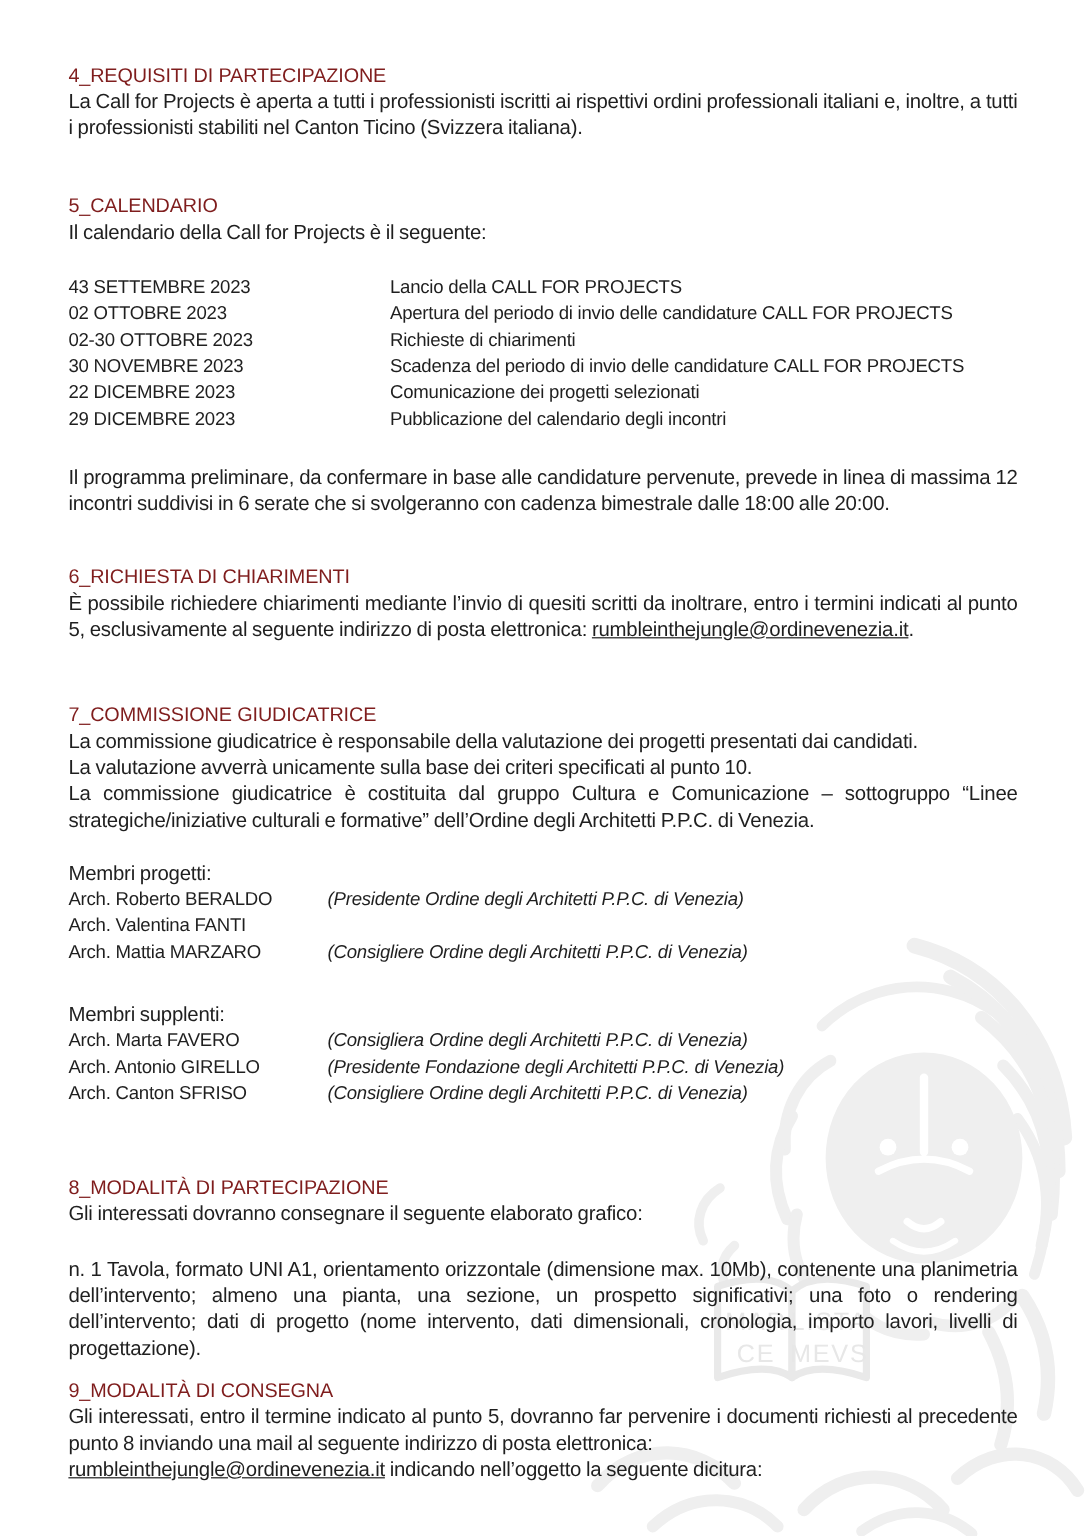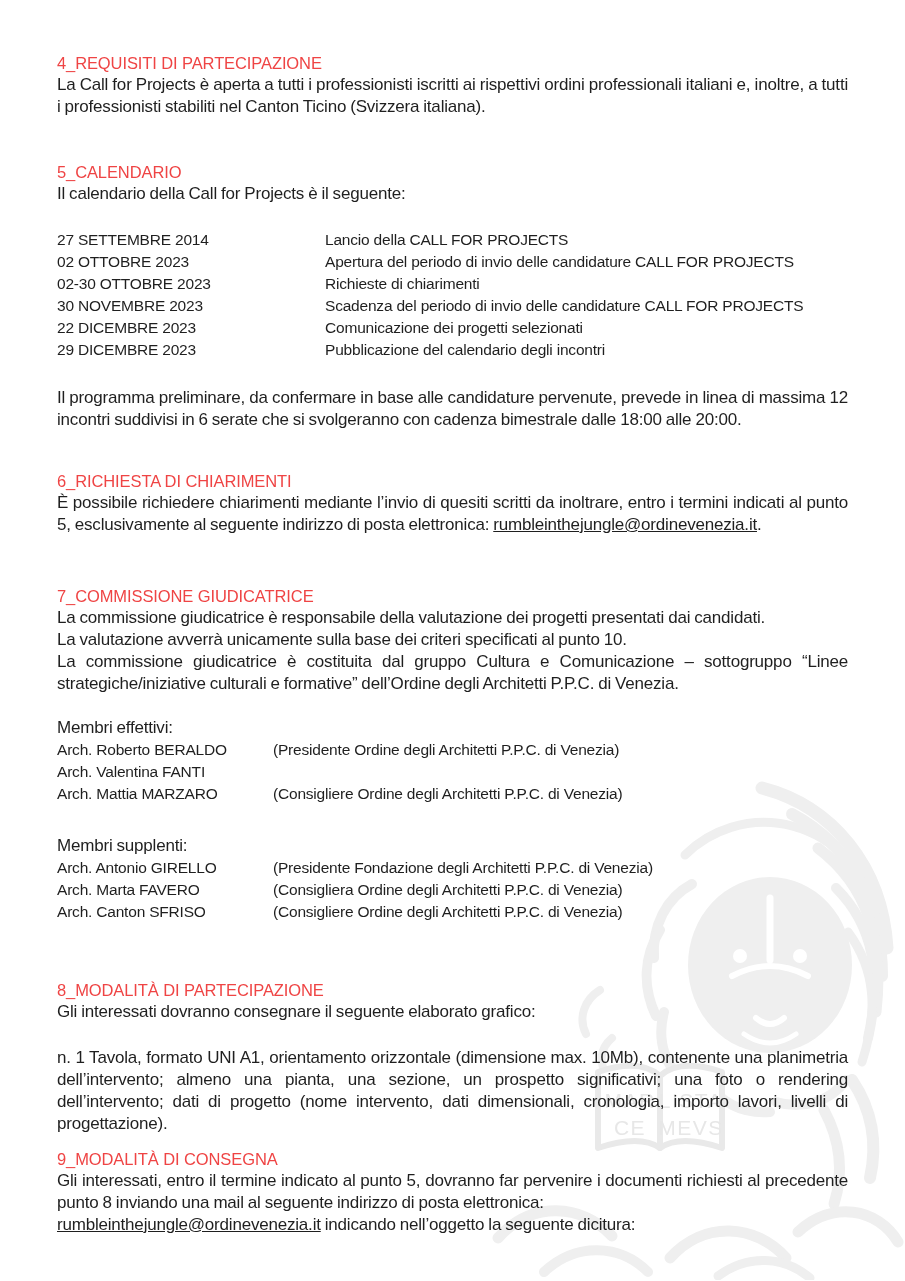--- a/index.html
+++ b/index.html
@@ -18,39 +18,39 @@
     z-index:0;
   }
   .content{position:absolute;inset:0;z-index:1;}
   section{position:absolute;left:57px;width:791px;}
   h2{
     margin:0;
     font-size:16.5px;
     font-weight:400;
     line-height:22px;
     letter-spacing:-0.1px;
-    color:#ef4444;
+    color:#7f1d1d;
   }
   p,.line{
     margin:0;
     font-size:17px;
     line-height:22px;
     letter-spacing:-0.2px;
     word-spacing:-0.5px;
   }
   .just{text-align:justify;}
   .row{display:flex;font-size:15.5px;line-height:22px;letter-spacing:-0.2px;}
   .cal-rows{margin-top:24px;}
   .cal-rows .c1{flex:none;width:268px;}
   .cal-rows .c2{flex:1;}
   .note{margin-top:26px;}
   .members{margin-top:22px;}
   .members.second{margin-top:30px;}
   .members .c1{flex:none;width:216px;}
-  .members .c2{flex:1;}
+  .members .c2{flex:1;font-style:italic;}
   .para-gap{margin-top:24px;}
   .u{text-decoration:underline;}
   
   #sec4{top:52px;}
   #sec5{top:161px;}
   #sec6{top:470px;}
   #sec7{top:585px;}
   #sec8{top:979px;}
   #sec9{top:1148px;}
   .wm-text{
@@ -119,21 +119,21 @@
     <section id="sec4">
       <h2>4_REQUISITI DI PARTECIPAZIONE</h2>
       <p class="just">La Call for Projects è aperta a tutti i professionisti iscritti ai rispettivi ordini professionali italiani e, inoltre, a tutti i professionisti stabiliti nel Canton Ticino (Svizzera italiana).</p>
     </section>
 
     <section id="sec5">
       <h2>5_CALENDARIO</h2>
       <p>Il calendario della Call for Projects è il seguente:</p>
       <div class="cal-rows">
         <div class="row">
-          <span class="c1">27 SETTEMBRE 2014</span>
+          <span class="c1">43 SETTEMBRE 2023</span>
           <span class="c2">Lancio della CALL FOR PROJECTS</span>
         </div>
         <div class="row">
           <span class="c1">02 OTTOBRE 2023</span>
           <span class="c2">Apertura del periodo di invio delle candidature CALL FOR PROJECTS</span>
         </div>
         <div class="row">
           <span class="c1">02-30 OTTOBRE 2023</span>
           <span class="c2">Richieste di chiarimenti</span>
         </div>
@@ -158,43 +158,43 @@
       <p class="just"><span>È possibile richiedere chiarimenti mediante l’invio di quesiti scritti da inoltrare, entro i termini indicati al punto 5, esclusivamente al seguente indirizzo di posta elettronica: </span><span class="u">rumbleinthejungle@ordinevenezia.it</span><span>.</span></p>
     </section>
 
     <section id="sec7">
       <h2>7_COMMISSIONE GIUDICATRICE</h2>
       <p>La commissione giudicatrice è responsabile della valutazione dei progetti presentati dai candidati.</p>
       <p>La valutazione avverrà unicamente sulla base dei criteri specificati al punto 10.</p>
       <p class="just">La commissione giudicatrice è costituita dal gruppo Cultura e Comunicazione – sottogruppo “Linee strategiche/iniziative culturali e formative” dell’Ordine degli Architetti P.P.C. di Venezia.</p>
 
       <div class="members">
-        <div class="line">Membri effettivi:</div>
+        <div class="line">Membri progetti:</div>
         <div class="row">
           <span class="c1">Arch. Roberto BERALDO</span>
           <span class="c2">(Presidente Ordine degli Architetti P.P.C. di Venezia)</span>
         </div>
         <div class="row">
           <span class="c1">Arch. Valentina FANTI</span>
         </div>
         <div class="row">
           <span class="c1">Arch. Mattia MARZARO</span>
           <span class="c2">(Consigliere Ordine degli Architetti P.P.C. di Venezia)</span>
         </div>
       </div>
 
       <div class="members second">
         <div class="line">Membri supplenti:</div>
         <div class="row">
+          <span class="c1">Arch. Marta FAVERO</span>
+          <span class="c2">(Consigliera Ordine degli Architetti P.P.C. di Venezia)</span>
+        </div>
+        <div class="row">
           <span class="c1">Arch. Antonio GIRELLO</span>
           <span class="c2">(Presidente Fondazione degli Architetti P.P.C. di Venezia)</span>
-        </div>
-        <div class="row">
-          <span class="c1">Arch. Marta FAVERO</span>
-          <span class="c2">(Consigliera Ordine degli Architetti P.P.C. di Venezia)</span>
         </div>
         <div class="row">
           <span class="c1">Arch. Canton SFRISO</span>
           <span class="c2">(Consigliere Ordine degli Architetti P.P.C. di Venezia)</span>
         </div>
       </div>
     </section>
 
     <section id="sec8">
       <h2>8_MODALITÀ DI PARTECIPAZIONE</h2>

